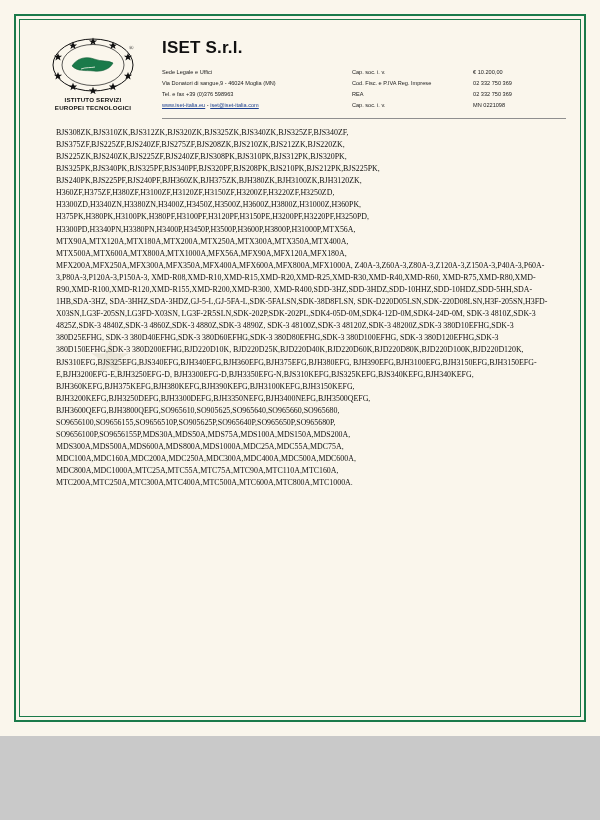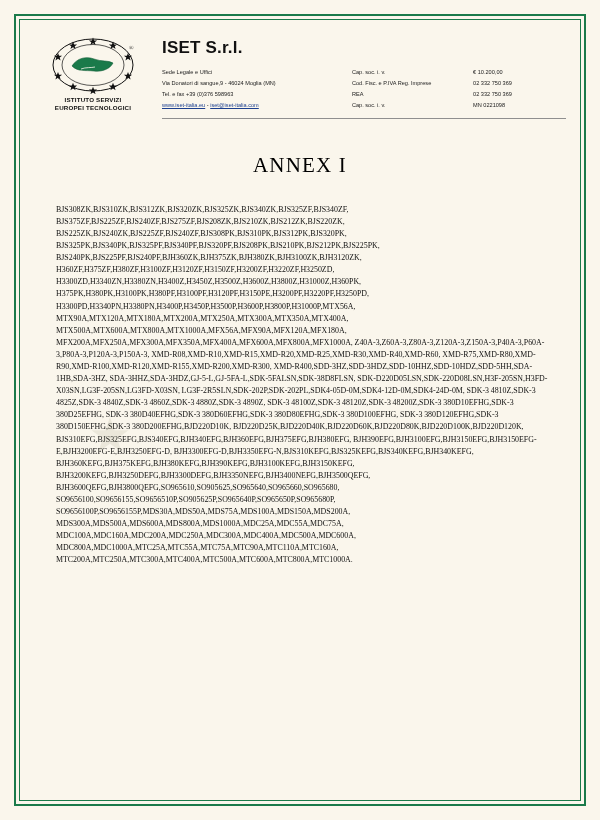--- a/index.html
+++ b/index.html
@@ -6,21 +6,21 @@
     margin: 0;
     padding: 0;
     background: #c9c9c9;
   }
   body {
     font-family: "Liberation Sans", sans-serif;
   }
   .page {
     position: relative;
     width: 600px;
-    height: 820px;
+    height: 736px;
     background: #faf6ec;
     overflow: hidden;
   }
   
   .border-outer {
     position: absolute;
     left: 14px;
     top: 14px;
     right: 14px;
     bottom: 14px;
@@ -210,21 +210,20 @@
               <td class="c1"><a href="#">www.iset-italia.eu</a><span> - </span><a href="#">iset@iset-italia.com</a></td>
               <td class="c2">Cap. soc. i. v.</td>
               <td class="c3">MN 0221098</td>
             </tr>
           </tbody>
         </table>
         <hr class="hdr-rule">
       </div>
     </div>
 
-    <h1 class="doc-title">ANNEX I</h1>
 
     <div class="body-block">
       <div class="watermark">
         <svg viewBox="0 0 40 40" width="40" height="40" aria-hidden="true">
           <polygon points="20,1 24.6,14.3 38.6,14.3 27.3,22.6 31.6,36 20,27.8 8.4,36 12.7,22.6 1.4,14.3 15.4,14.3" fill="#8a8a6a"></polygon>
         </svg>
       </div>
       <p>BJS308ZK,BJS310ZK,BJS312ZK,BJS320ZK,BJS325ZK,BJS340ZK,BJS325ZF,BJS340ZF, BJS375ZF,BJS225ZF,BJS240ZF,BJS275ZF,BJS208ZK,BJS210ZK,BJS212ZK,BJS220ZK, BJS225ZK,BJS240ZK,BJS225ZF,BJS240ZF,BJS308PK,BJS310PK,BJS312PK,BJS320PK, BJS325PK,BJS340PK,BJS325PF,BJS340PF,BJS320PF,BJS208PK,BJS210PK,BJS212PK,BJS225PK, BJS240PK,BJS225PF,BJS240PF,BJH360ZK,BJH375ZK,BJH380ZK,BJH3100ZK,BJH3120ZK, H360ZF,H375ZF,H380ZF,H3100ZF,H3120ZF,H3150ZF,H3200ZF,H3220ZF,H3250ZD, H3300ZD,H3340ZN,H3380ZN,H3400Z,H3450Z,H3500Z,H3600Z,H3800Z,H31000Z,H360PK, H375PK,H380PK,H3100PK,H380PF,H3100PF,H3120PF,H3150PE,H3200PF,H3220PF,H3250PD, H3300PD,H3340PN,H3380PN,H3400P,H3450P,H3500P,H3600P,H3800P,H31000P,MTX56A, MTX90A,MTX120A,MTX180A,MTX200A,MTX250A,MTX300A,MTX350A,MTX400A, MTX500A,MTX600A,MTX800A,MTX1000A,MFX56A,MFX90A,MFX120A,MFX180A, MFX200A,MFX250A,MFX300A,MFX350A,MFX400A,MFX600A,MFX800A,MFX1000A, Z40A-3,Z60A-3,Z80A-3,Z120A-3,Z150A-3,P40A-3,P60A-3,P80A-3,P120A-3,P150A-3, XMD-R08,XMD-R10,XMD-R15,XMD-R20,XMD-R25,XMD-R30,XMD-R40,XMD-R60, XMD-R75,XMD-R80,XMD-R90,XMD-R100,XMD-R120,XMD-R155,XMD-R200,XMD-R300, XMD-R400,SDD-3HZ,SDD-3HDZ,SDD-10HHZ,SDD-10HDZ,SDD-5HH,SDA-1HB,SDA-3HZ, SDA-3HHZ,SDA-3HDZ,GJ-5-L,GJ-5FA-L,SDK-5FALSN,SDK-38D8FLSN, SDK-D220D05LSN,SDK-220D08LSN,H3F-205SN,H3FD-X03SN,LG3F-205SN,LG3FD-X03SN, LG3F-2R5SLN,SDK-202P,SDK-202PL,SDK4-05D-0M,SDK4-12D-0M,SDK4-24D-0M, SDK-3 4810Z,SDK-3 4825Z,SDK-3 4840Z,SDK-3 4860Z,SDK-3 4880Z,SDK-3 4890Z, SDK-3 48100Z,SDK-3 48120Z,SDK-3 48200Z,SDK-3 380D10EFHG,SDK-3 380D25EFHG, SDK-3 380D40EFHG,SDK-3 380D60EFHG,SDK-3 380D80EFHG,SDK-3 380D100EFHG, SDK-3 380D120EFHG,SDK-3 380D150EFHG,SDK-3 380D200EFHG,BJD220D10K, BJD220D25K,BJD220D40K,BJD220D60K,BJD220D80K,BJD220D100K,BJD220D120K, BJS310EFG,BJS325EFG,BJS340EFG,BJH340EFG,BJH360EFG,BJH375EFG,BJH380EFG, BJH390EFG,BJH3100EFG,BJH3150EFG,BJH3150EFG-E,BJH3200EFG-E,BJH3250EFG-D, BJH3300EFG-D,BJH3350EFG-N,BJS310KEFG,BJS325KEFG,BJS340KEFG,BJH340KEFG, BJH360KEFG,BJH375KEFG,BJH380KEFG,BJH390KEFG,BJH3100KEFG,BJH3150KEFG, BJH3200KEFG,BJH3250DEFG,BJH3300DEFG,BJH3350NEFG,BJH3400NEFG,BJH3500QEFG, BJH3600QEFG,BJH3800QEFG,SO965610,SO905625,SO965640,SO965660,SO965680, SO9656100,SO9656155,SO9656510P,SO905625P,SO965640P,SO965650P,SO965680P, SO9656100P,SO9656155P,MDS30A,MDS50A,MDS75A,MDS100A,MDS150A,MDS200A, MDS300A,MDS500A,MDS600A,MDS800A,MDS1000A,MDC25A,MDC55A,MDC75A, MDC100A,MDC160A,MDC200A,MDC250A,MDC300A,MDC400A,MDC500A,MDC600A, MDC800A,MDC1000A,MTC25A,MTC55A,MTC75A,MTC90A,MTC110A,MTC160A, MTC200A,MTC250A,MTC300A,MTC400A,MTC500A,MTC600A,MTC800A,MTC1000A.</p>
     </div>
 

